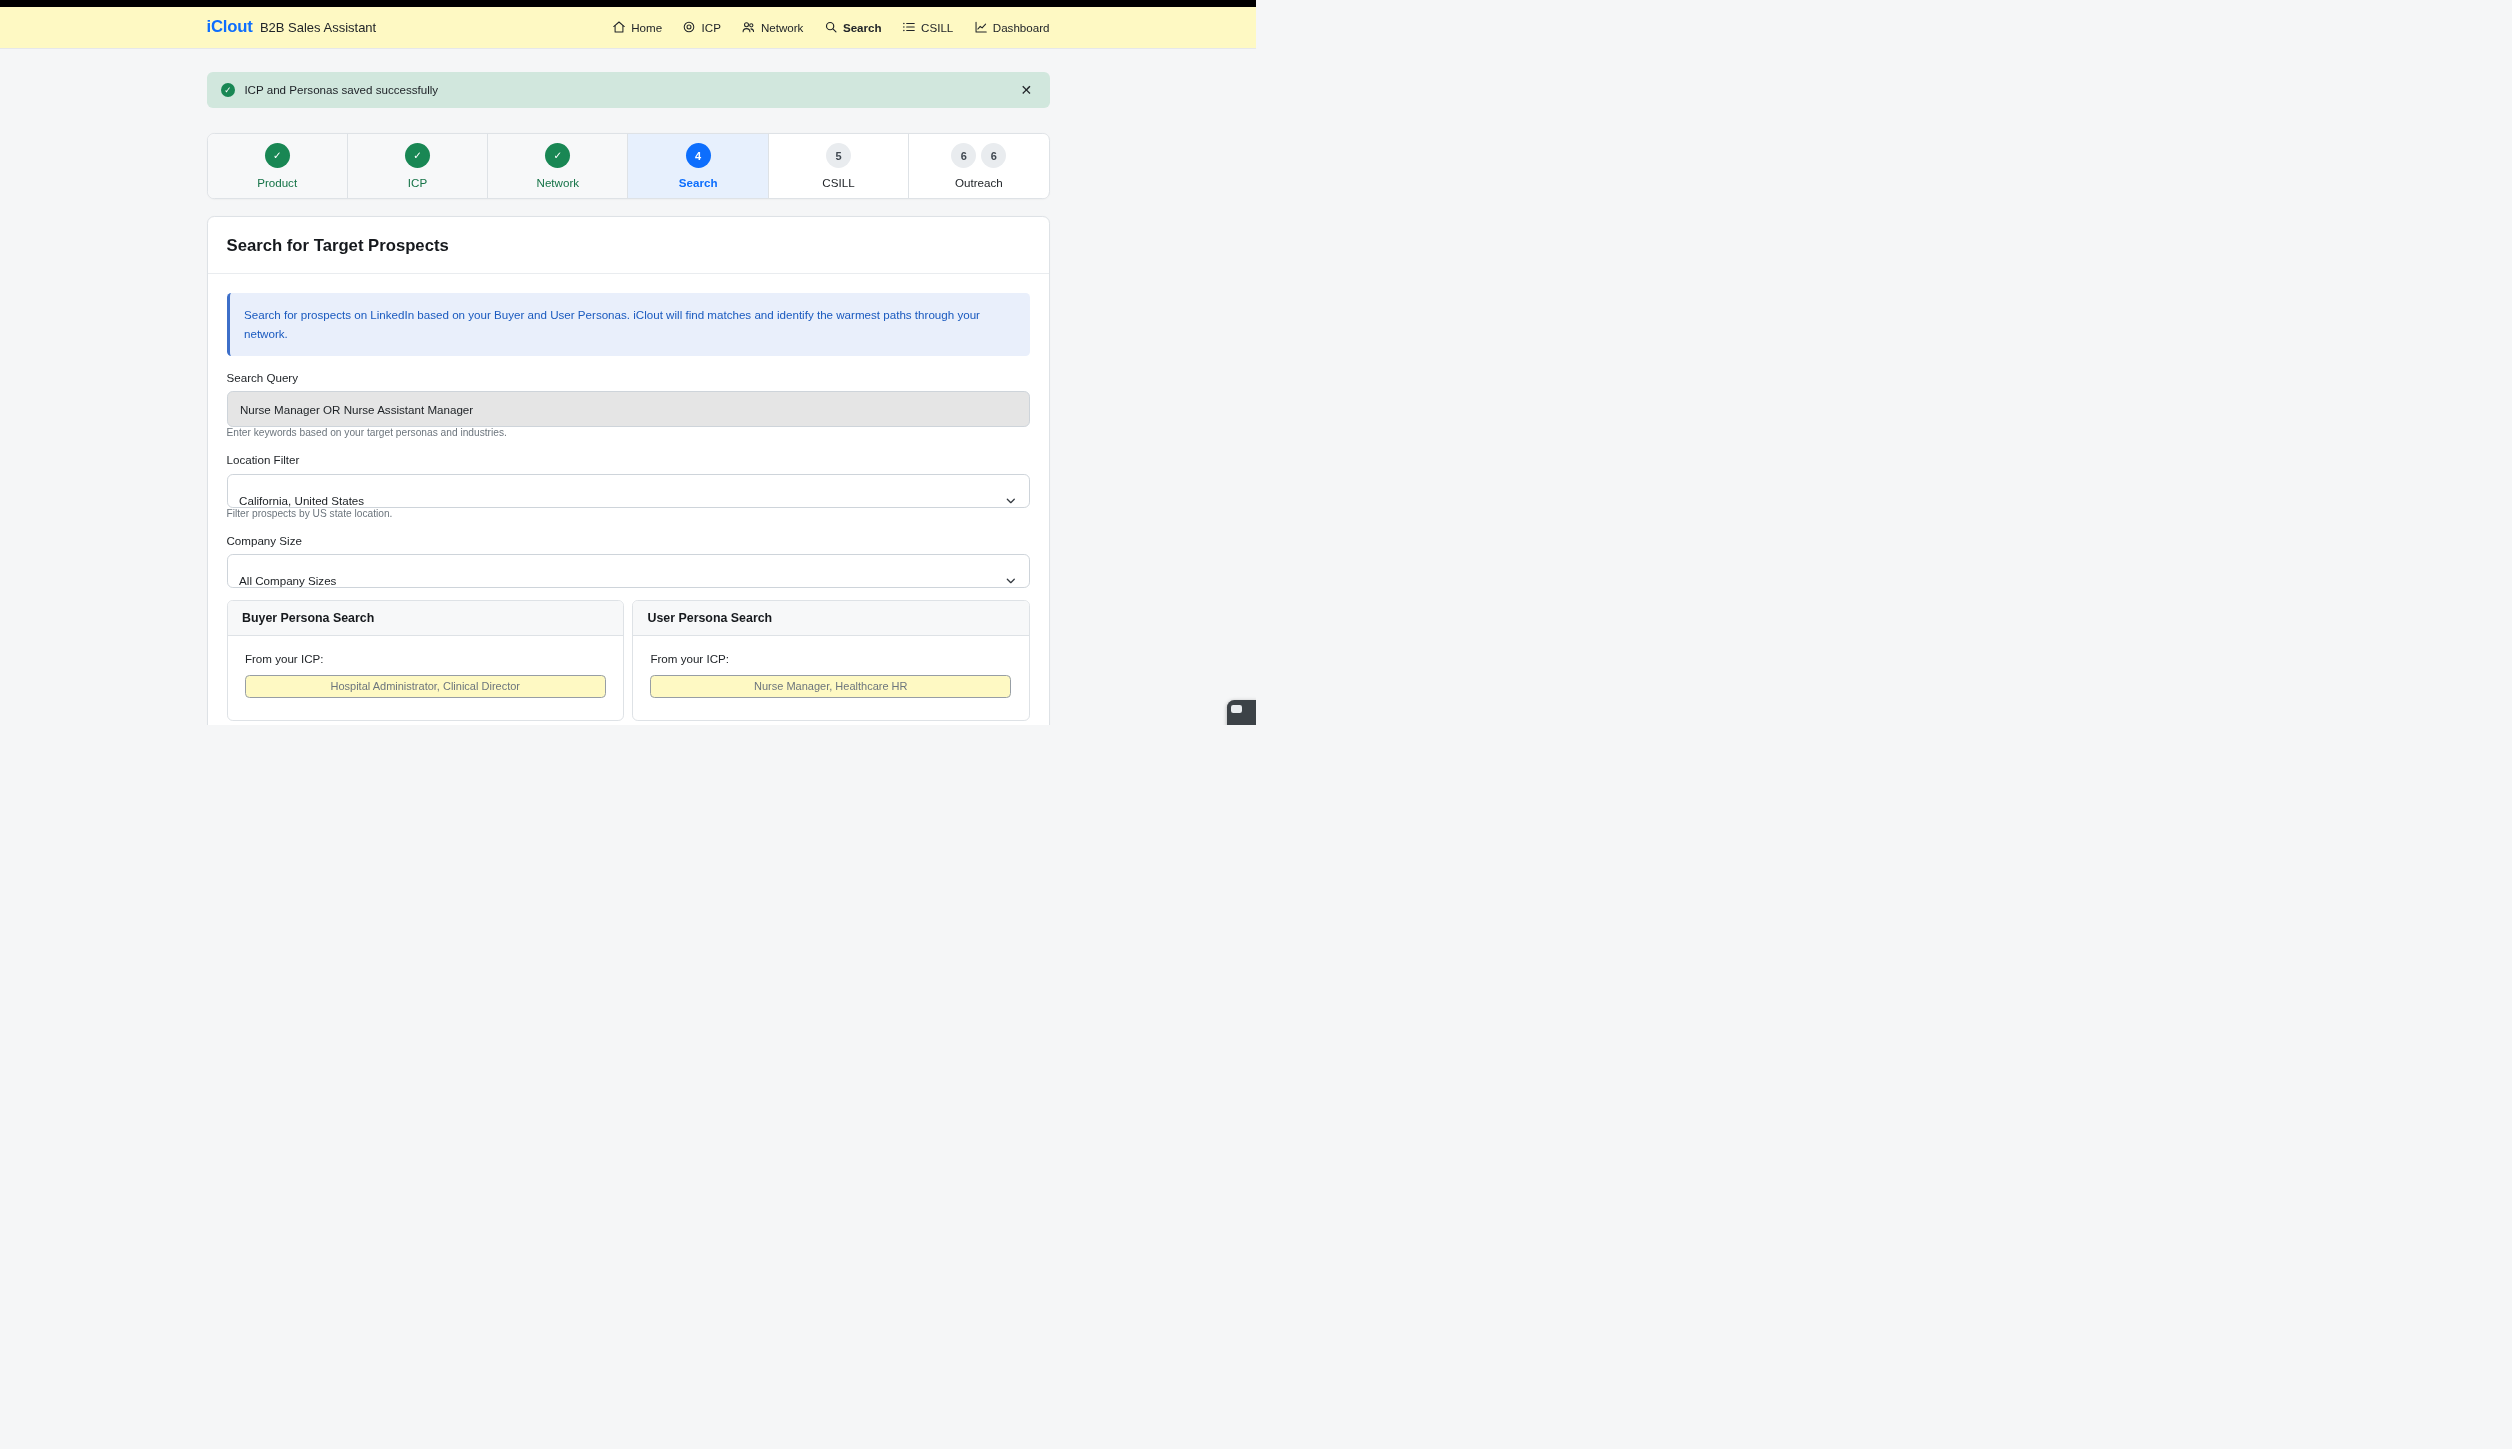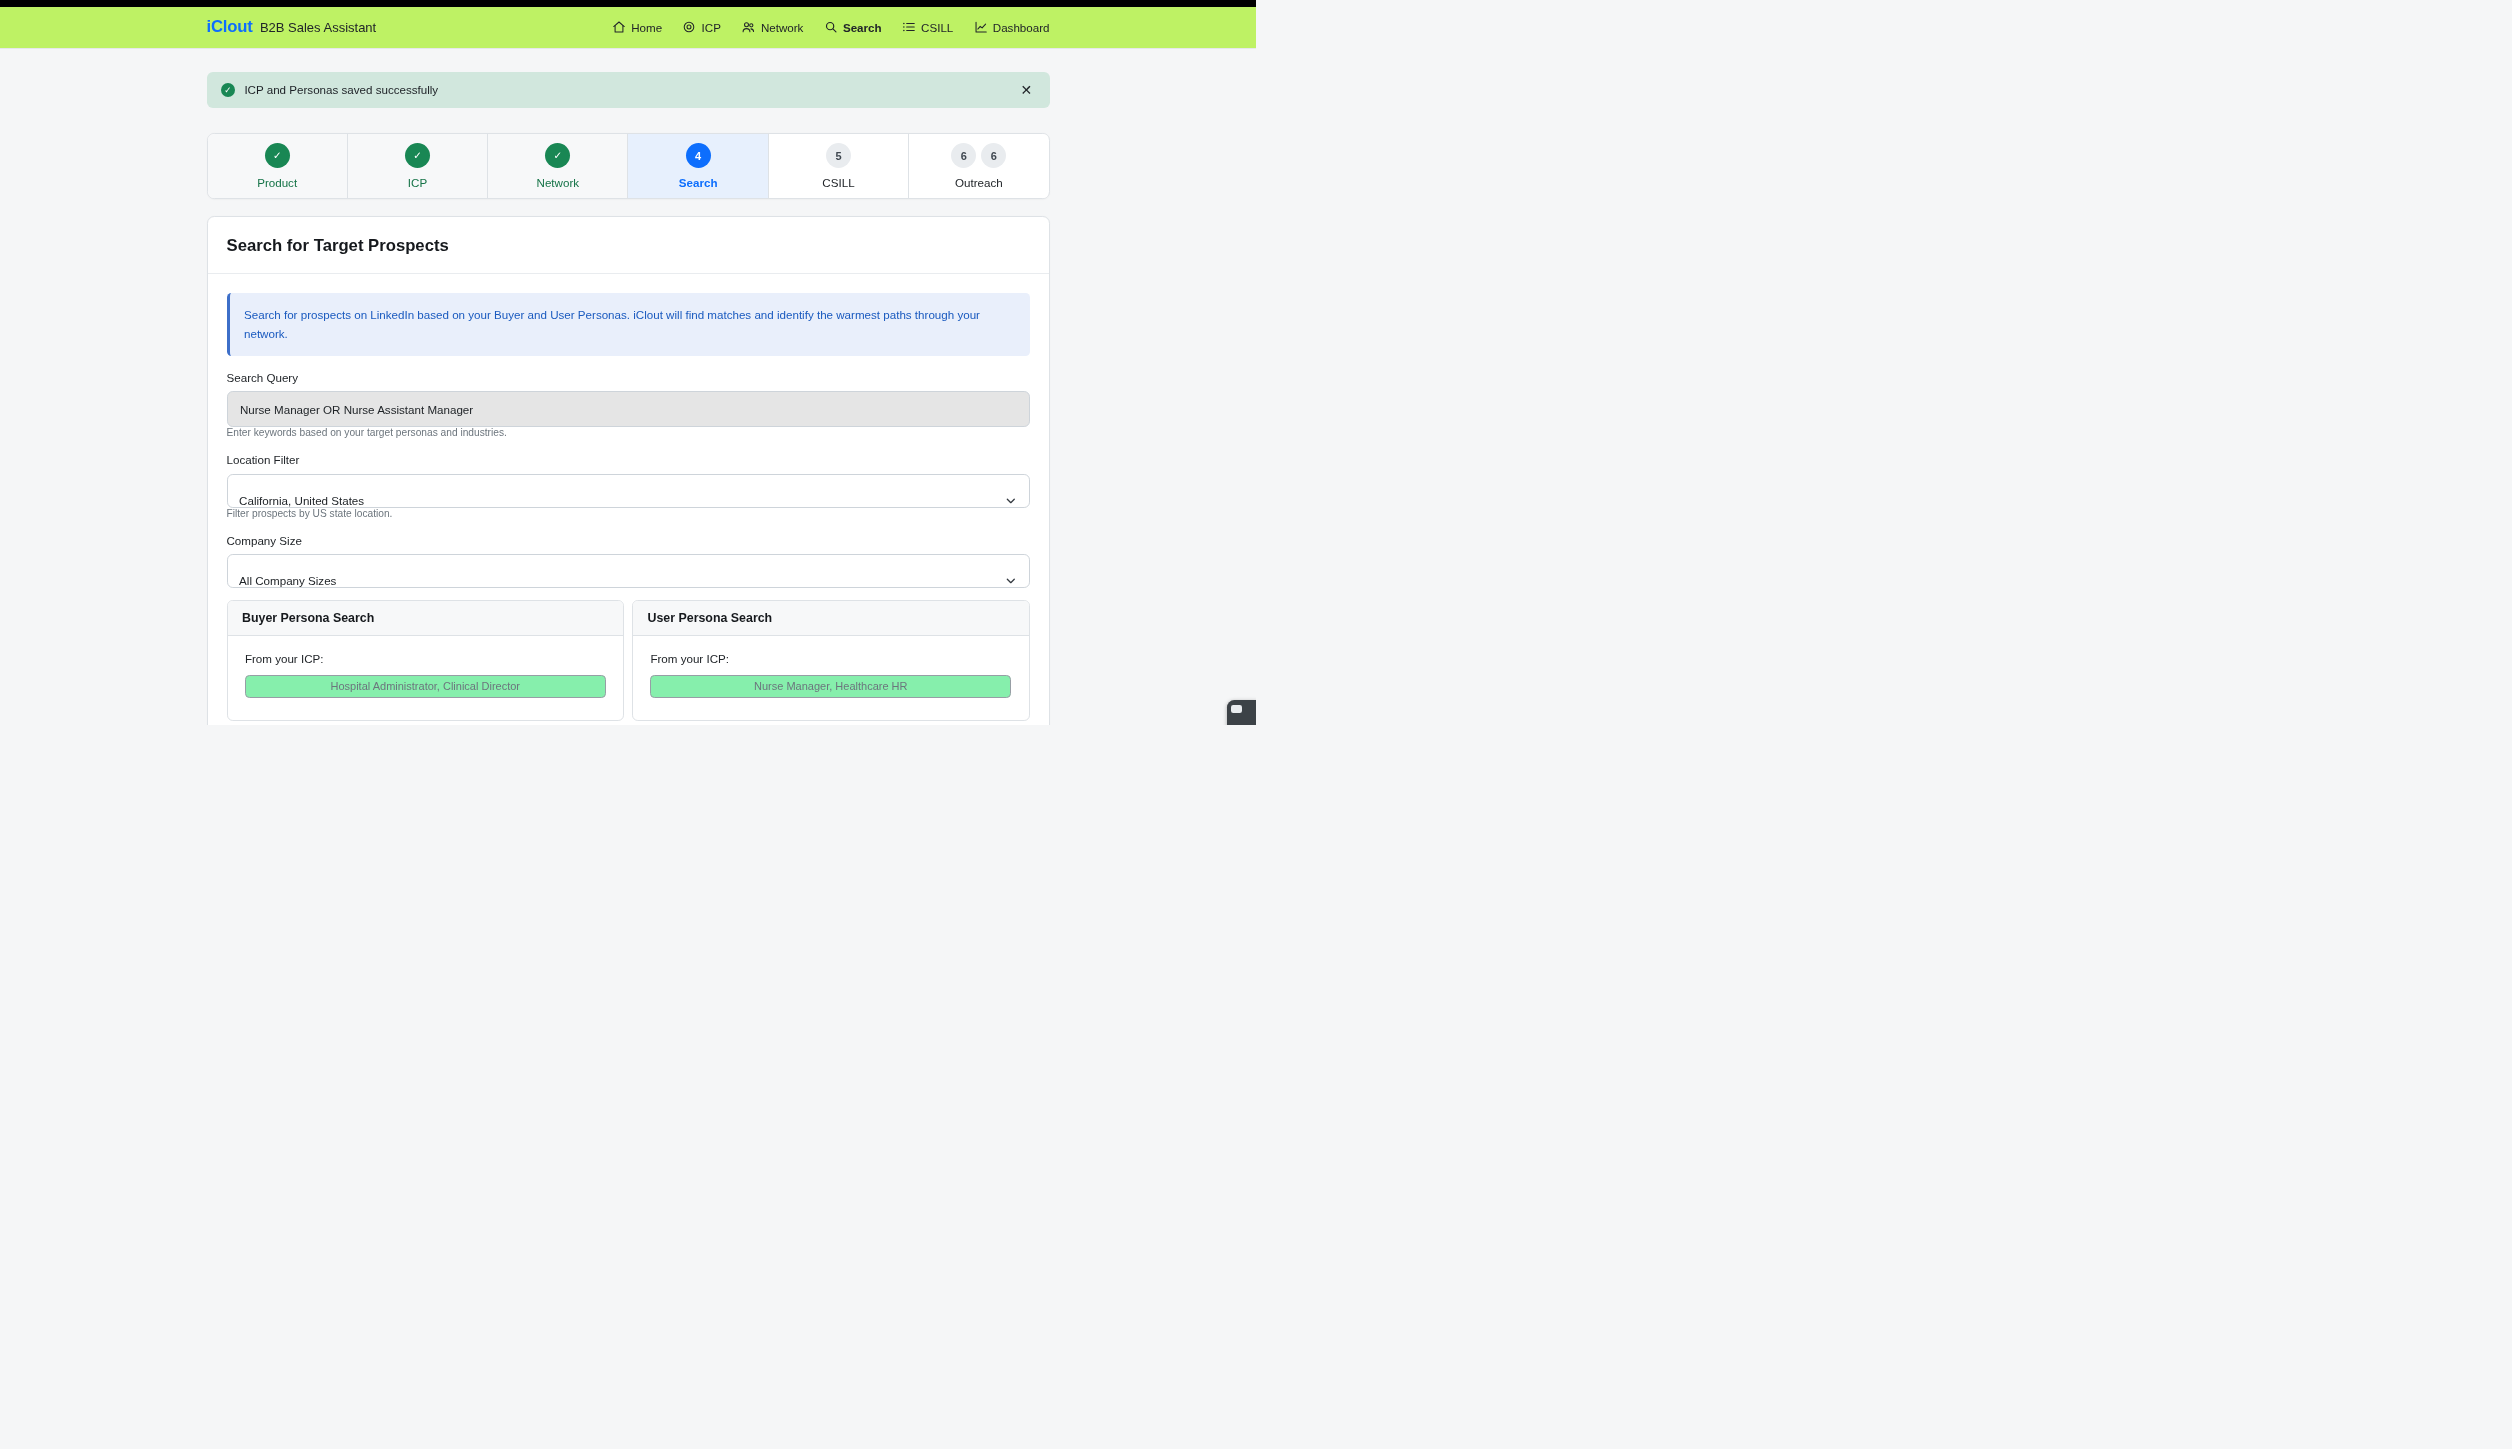--- a/index.html
+++ b/index.html
@@ -8,21 +8,21 @@
     font-family: "Liberation Sans", "DejaVu Sans", sans-serif;
     background: #f5f6f7;
     color: #212529;
     overflow: hidden;
     position: relative;
   }
   .top-strip { height: 6.5px; background: #000; width: 100%; }
 
   
   header {
-    height: 42px; background: #bef264;
+    height: 42px; background: #fef9c3;
     border-bottom: 0.7px solid #e6e8ea;
     display: flex; align-items: stretch;
   }
   .header-inner {
     width: 843px; margin: 0 auto;
     display: flex; align-items: center; justify-content: space-between;
   }
   .brand { display: flex; align-items: baseline; gap: 7.3px; cursor: pointer; }
   .logo { font-size: 16.7px; font-weight: 800; color: #0d6efd; letter-spacing: -0.2px; }
   .subtitle { font-size: 13px; color: #212529; }
@@ -124,21 +124,21 @@
   }
   .panel-header {
     background: #f7f8f9; border-bottom: 0.7px solid #dee2e6;
     padding: 10.2px 14.5px; font-size: 12.4px; font-weight: 700; color: #16191d;
   }
   .panel-body { padding: 16px 17.4px 22px; }
   .from-label { font-size: 11.6px; color: #212529; margin-bottom: 10.2px; }
   .persona-box {
     border: 0.7px solid #979ea5; border-radius: 4.4px; height: 22.5px;
     display: flex; align-items: center; justify-content: center;
-    font-size: 11px; color: #6c757d; cursor: pointer; background: #86efac;
+    font-size: 11px; color: #6c757d; cursor: pointer; background: #fef9c3;
   }
 
   
   .float-btn {
     position: absolute; right: -5.8px; bottom: -7.3px;
     width: 35px; height: 32px;
     background: #3c4247; border-radius: 7.3px;
     box-shadow: 0 1.5px 4.4px rgba(0,0,0,.3);
   }
   .float-btn .mini-screen {

